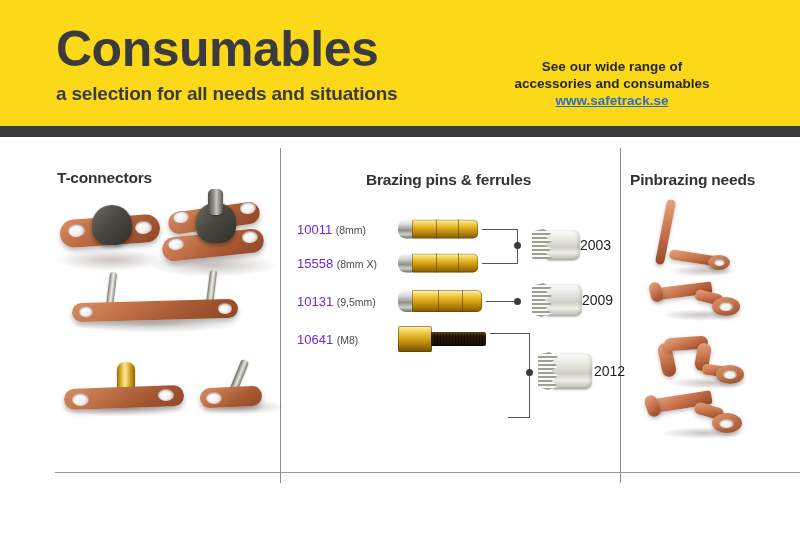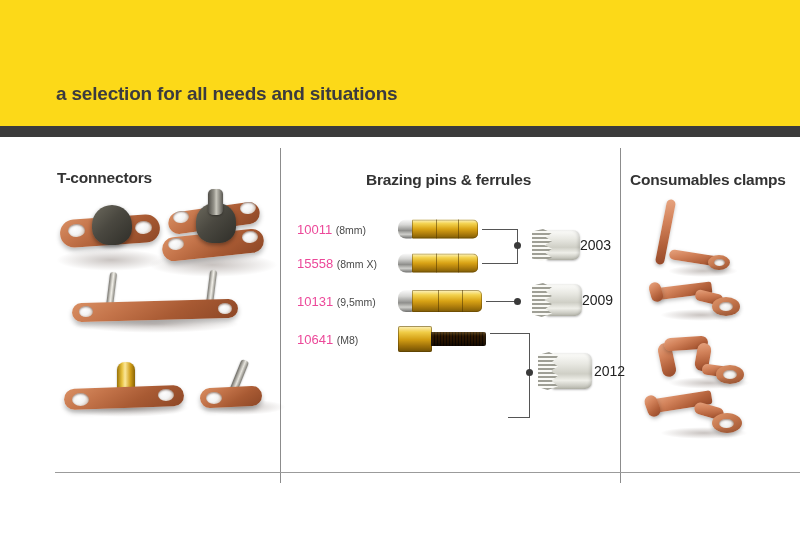--- a/index.html
+++ b/index.html
@@ -62,21 +62,21 @@
   .col-title.c2{left:366px;top:34px;}
   .col-title.c3{left:630px;top:34px;}
 
   
   .pin-rows{position:absolute;left:280px;top:0;width:340px;height:335px;}
   .pin-row{position:absolute;left:0;height:44px;width:340px;}
   .pin-label{
     position:absolute;left:17px;top:50%;transform:translateY(-50%);
     white-space:nowrap;font-size:12.5px;color:#2b2b2b;font-weight:500;
   }
-  .pin-label .code{font-size:13px;color:#ec4899;}
+  .pin-label .code{font-size:13px;color:#6d28d9;}
   .pin-label .size{font-size:10.5px;color:#4a4a4a;text-align:right;}
 
   
   .pin-art{position:absolute;top:50%;transform:translateY(-50%);}
   .pin-tip{
     position:absolute;left:0;top:0;height:100%;width:15px;
     border-radius:8px 2px 2px 8px;
     background:linear-gradient(to bottom,#fbfbfb 0%,#d6d6d4 28%,#8f8f8c 58%,#cfcfcb 78%,#6f6f6d 100%);
   }
   .pin-body{
@@ -176,33 +176,39 @@
   .cu-eye-hole{
     position:absolute;border-radius:50%;
     background:radial-gradient(circle at 45% 40%,#fbfbfb 0%,#efefed 50%,#c9a48e 100%);
     box-shadow:inset 0 1px 2px rgba(80,40,20,.5);
   }
 </style>
 </head>
 <body>
 
 <div class="header">
+  <div class="header-title">Consumables</div>
   <div class="header-sub">a selection for all needs and situations</div>
+  <div class="header-promo">
+    <span>See our wide range of</span><br>
+    <span>accessories and consumables</span>
+    <span class="url">www.safetrack.se</span>
+  </div>
 </div>
 <div class="header-bar"></div>
 
 <div class="content">
 
   <div class="divider left"></div>
   <div class="divider right"></div>
   <div class="baseline"></div>
 
   <div class="col-title c1">T-connectors</div>
   <div class="col-title c2">Brazing pins &amp; ferrules</div>
-  <div class="col-title c3">Consumables clamps</div>
+  <div class="col-title c3">Pinbrazing needs</div>
 
   <div class="tc">
 
     <div>
       <div class="shadow-blob" style="left:56px;top:112px;width:110px;height:22px;"></div>
       <div class="cu-plate" style="position:absolute;left:60px;top:80px;width:100px;height:28px;border-radius:14px;transform:rotate(-4deg);"></div>
       <div class="cu-hole" style="left:68px;top:87px;width:17px;height:13px;transform:rotate(-4deg);"></div>
       <div class="cu-hole" style="left:135px;top:84px;width:17px;height:13px;transform:rotate(-4deg);"></div>
       <div class="dark-cone" style="left:92px;top:68px;width:40px;height:40px;border-radius:50% 50% 42% 42%;"></div>
     </div>

